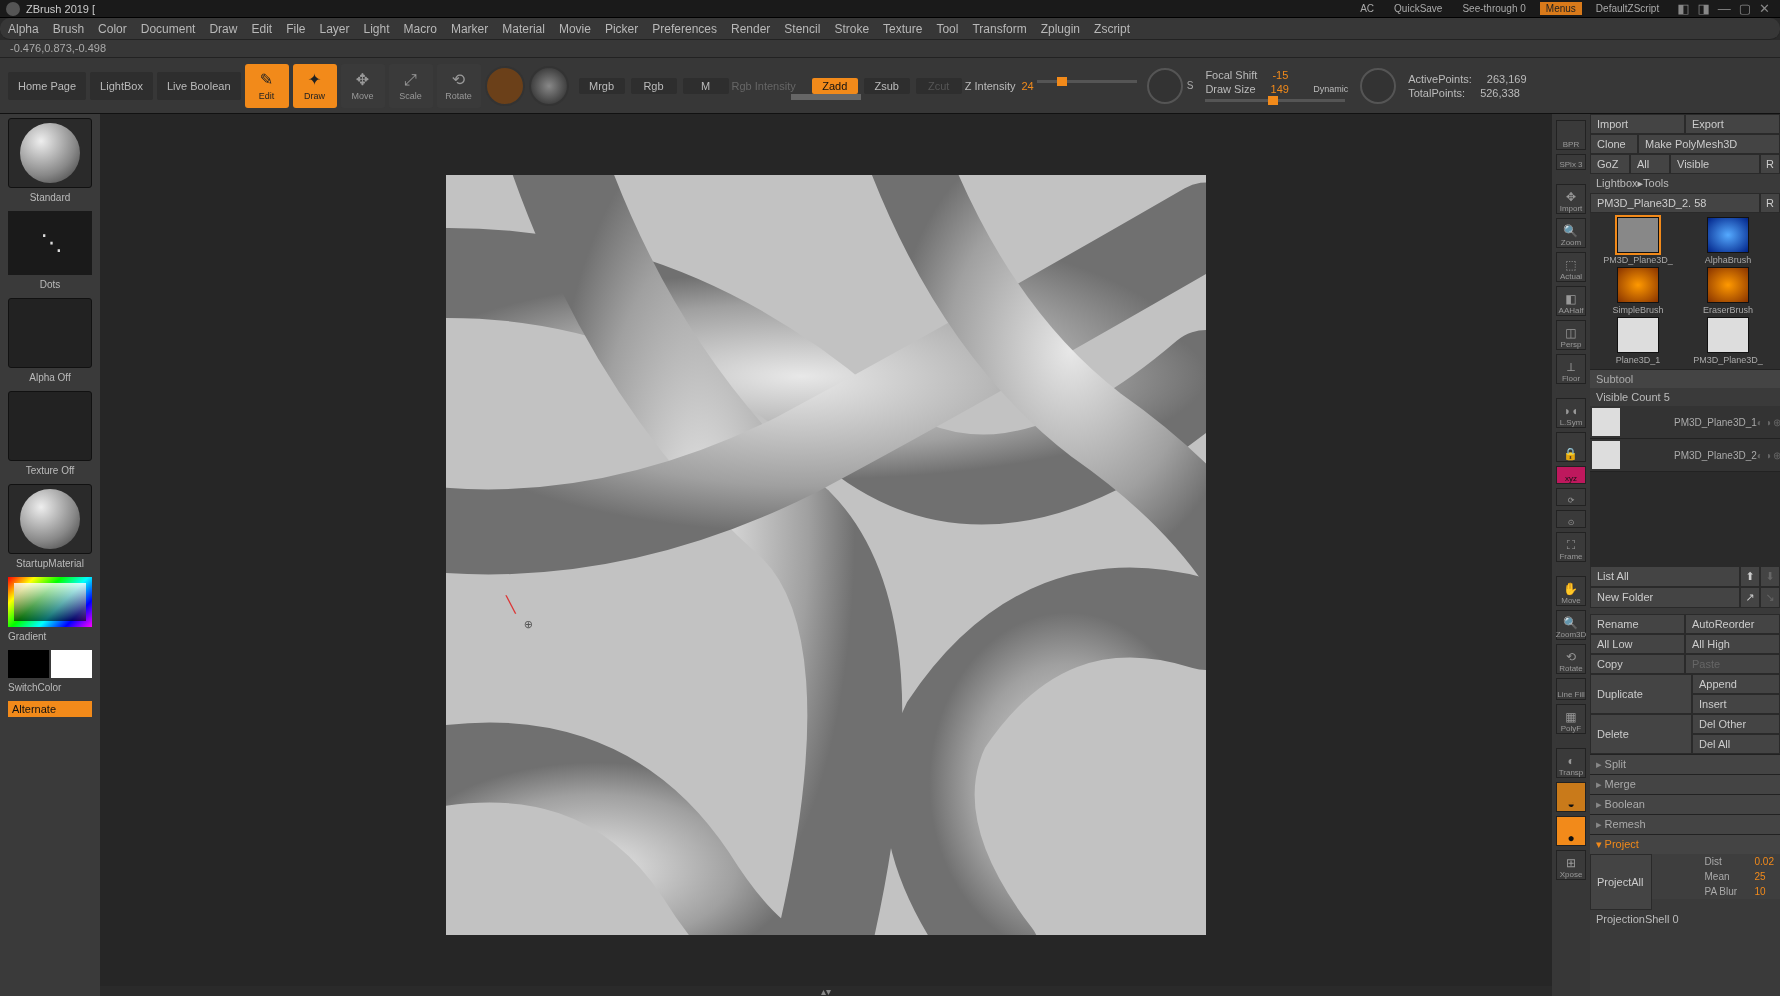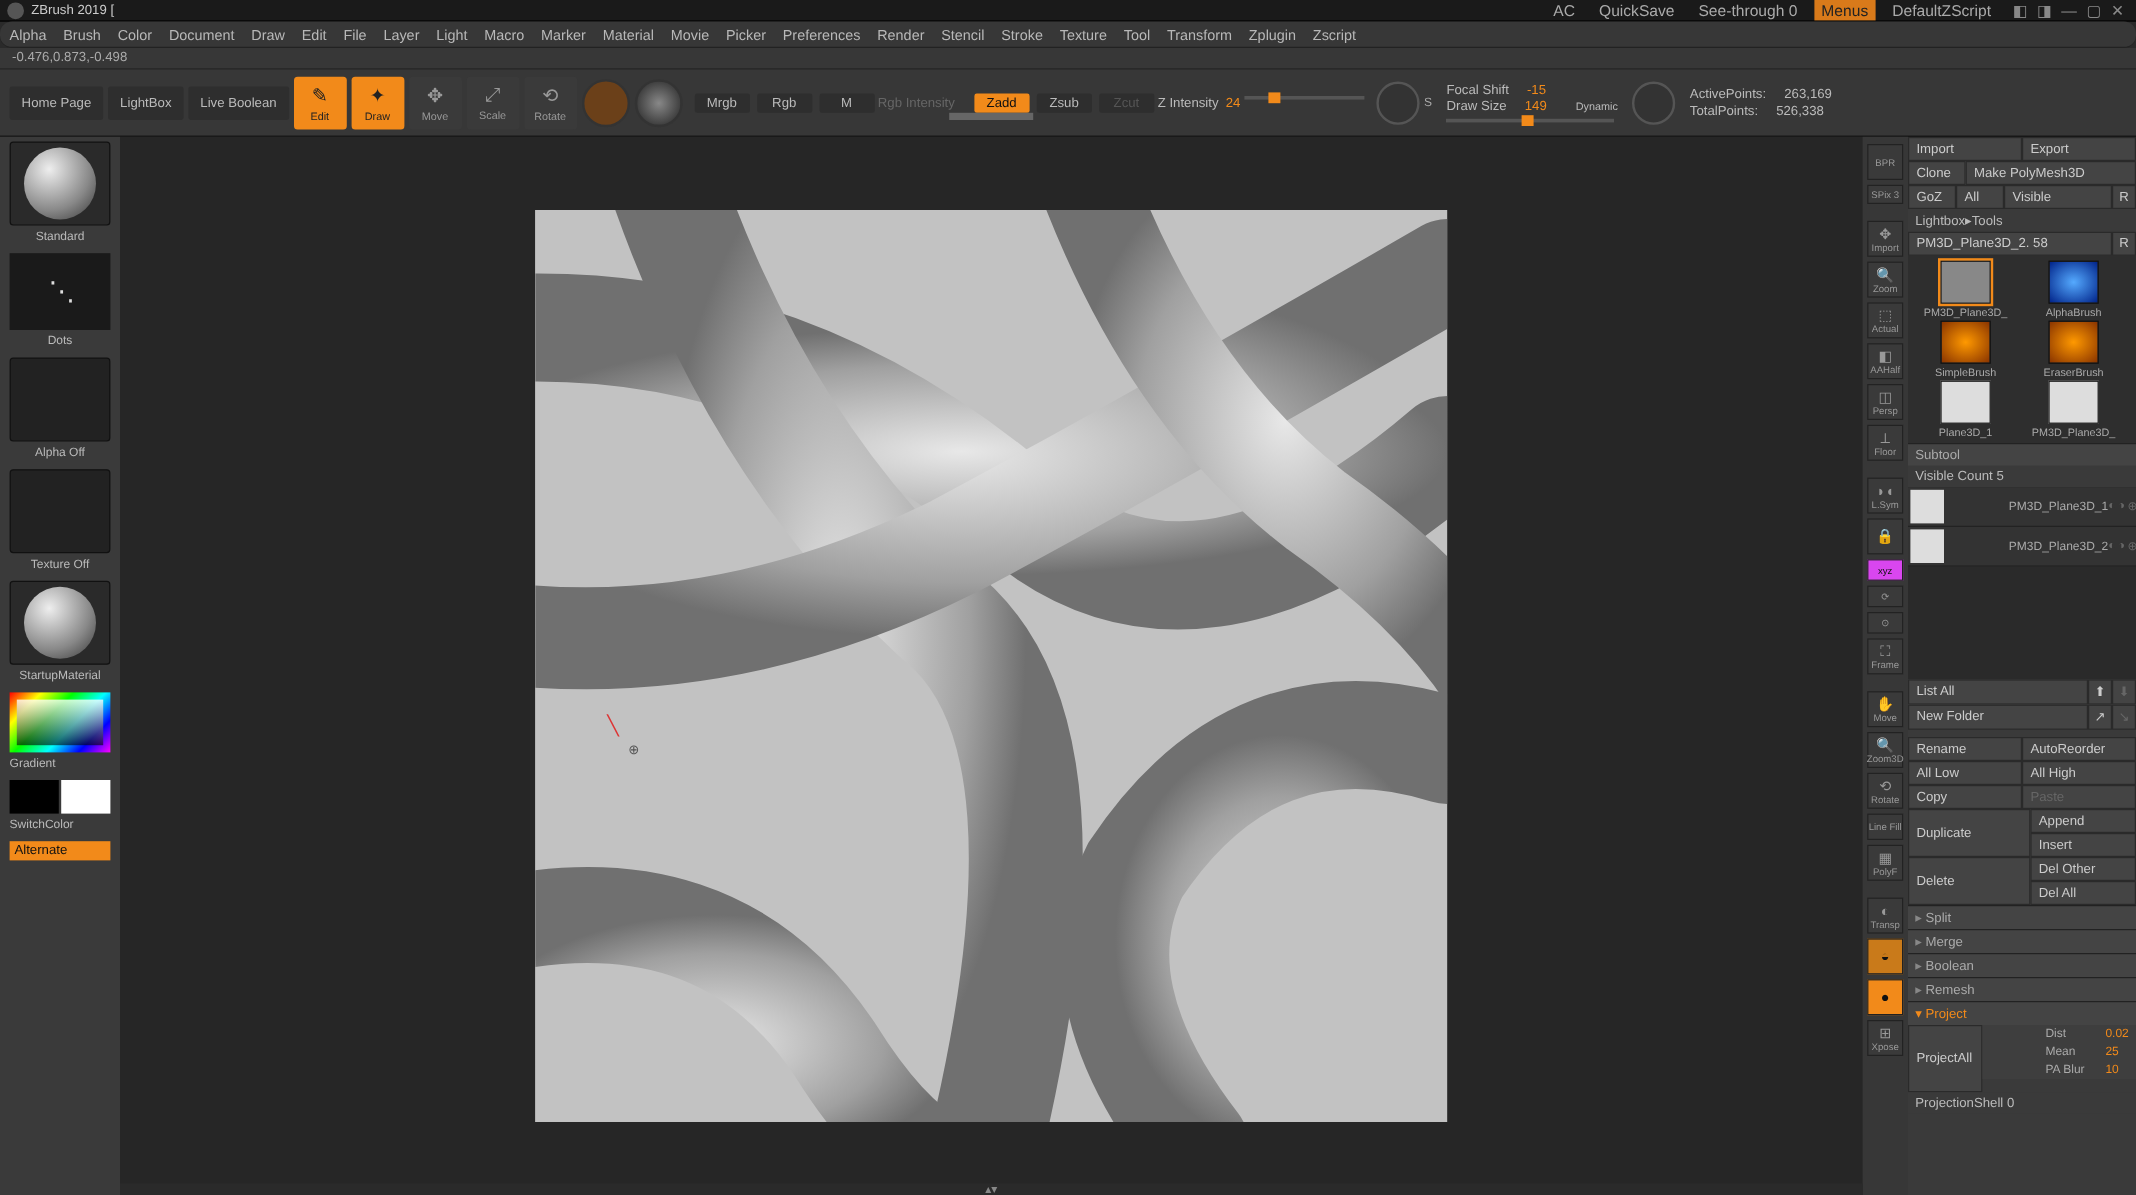--- a/index.html
+++ b/index.html
@@ -2,21 +2,21 @@
 <html><head>
 <meta charset="utf-8">
 <style>
 * { margin: 0; padding: 0; box-sizing: border-box; font-family: Arial, sans-serif; }
 body { background: #2a2a2a; color: #aaa; font-size: 11px; width: 1780px; height: 996px; overflow: hidden; user-select: none; }
 
 .titlebar { background: #1a1a1a; height: 18px; display: flex; align-items: center; padding: 0 6px; border-bottom: 1px solid #000; }
 .titlebar .logo { width: 14px; height: 14px; background: #555; border-radius: 50%; margin-right: 6px; }
 .titlebar .title { color: #ccc; font-size: 11px; }
 .titlebar .right { margin-left: auto; display: flex; align-items: center; gap: 8px; }
-.titlebar .btn { color: #aaa; padding: 1px 6px; font-size: 13px; }
+.titlebar .btn { color: #aaa; padding: 1px 6px; font-size: 10px; }
 .titlebar .btn.orange { background: #d97a1a; color: #222; }
 .titlebar .wincontrols span { margin: 0 4px; color: #888; font-size: 13px; }
 
 .menubar { background: #373737; height: 22px; display: flex; align-items: center; padding: 0 8px; gap: 14px; border-bottom: 1px solid #222; border-radius: 10px; }
 .menubar span { color: #b8b8b8; font-size: 12px; cursor: pointer; }
 
 .infobar { background: #373737; height: 18px; color: #aaa; font-size: 11px; padding: 2px 10px; border-bottom: 1px solid #222; }
 
 .toolbar { background: #373737; height: 56px; display: flex; align-items: center; padding: 0 8px; gap: 4px; border-bottom: 1px solid #111; }
 .tb-txt { color: #bbb; padding: 0 10px; font-size: 11px; background: #2e2e2e; height: 28px; display: flex; align-items: center; border-radius: 2px; }
@@ -45,22 +45,22 @@
 .lp-sw { display: flex; gap: 2px; width: 84px; }
 .lp-sw div { flex: 1; height: 28px; }
 .lp-alt { background: #f28a1a; color: #111; width: 84px; text-align: left; padding: 2px 4px; font-size: 11px; }
 
 .canvas-area { flex: 1; background: #262626; position: relative; display: flex; align-items: center; justify-content: center; }
 .canvas { background: linear-gradient(135deg, #c8c8c8, #b0b0b0); width: 760px; height: 760px; position: relative; overflow: hidden; }
 .cursor-mark { position: absolute; left: 60px; top: 420px; color: #d33; font-size: 16px; }
 .top-ind { position: absolute; top: -20px; left: 50%; transform: translateX(-50%); width: 70px; height: 6px; background: #666; }
 
 .right-icons { width: 38px; background: #373737; display: flex; flex-direction: column; align-items: center; padding: 6px 0; gap: 4px; }
-.ri-btn { width: 30px; height: 30px; background: #3a3a3a; border: 1px solid #222; display: flex; flex-direction: column; align-items: center; justify-content: center; font-size: 8px; color: #999; }
-.ri-btn.active { background: #d946ef; color: #111; }
+.ri-btn { width: 30px; height: 30px; background: #3a3a3a; border: 1px solid #222; display: flex; flex-direction: column; align-items: center; justify-content: flex-end; font-size: 8px; color: #999; }
+.ri-btn.active { background: #be185d; color: #111; }
 .ri-btn .ico { font-size: 12px; }
 .ri-sep { height: 6px; }
 
 .right-panel { width: 190px; background: #3a3a3a; display: flex; flex-direction: column; font-size: 11px; overflow-y: auto; }
 .rp-row { display: flex; }
 .rp-btn { flex: 1; background: #444; color: #ccc; padding: 3px 6px; border: 1px solid #2a2a2a; font-size: 11px; text-align: left; cursor: pointer; }
 .rp-btn.sm { flex: 0 0 20px; text-align: center; padding: 3px 0; }
 .rp-btn.half { flex: 1; }
 .rp-btn.dim { color: #666; }
 .rp-label { background: #3a3a3a; padding: 3px 6px; font-size: 11px; color: #bbb; }

